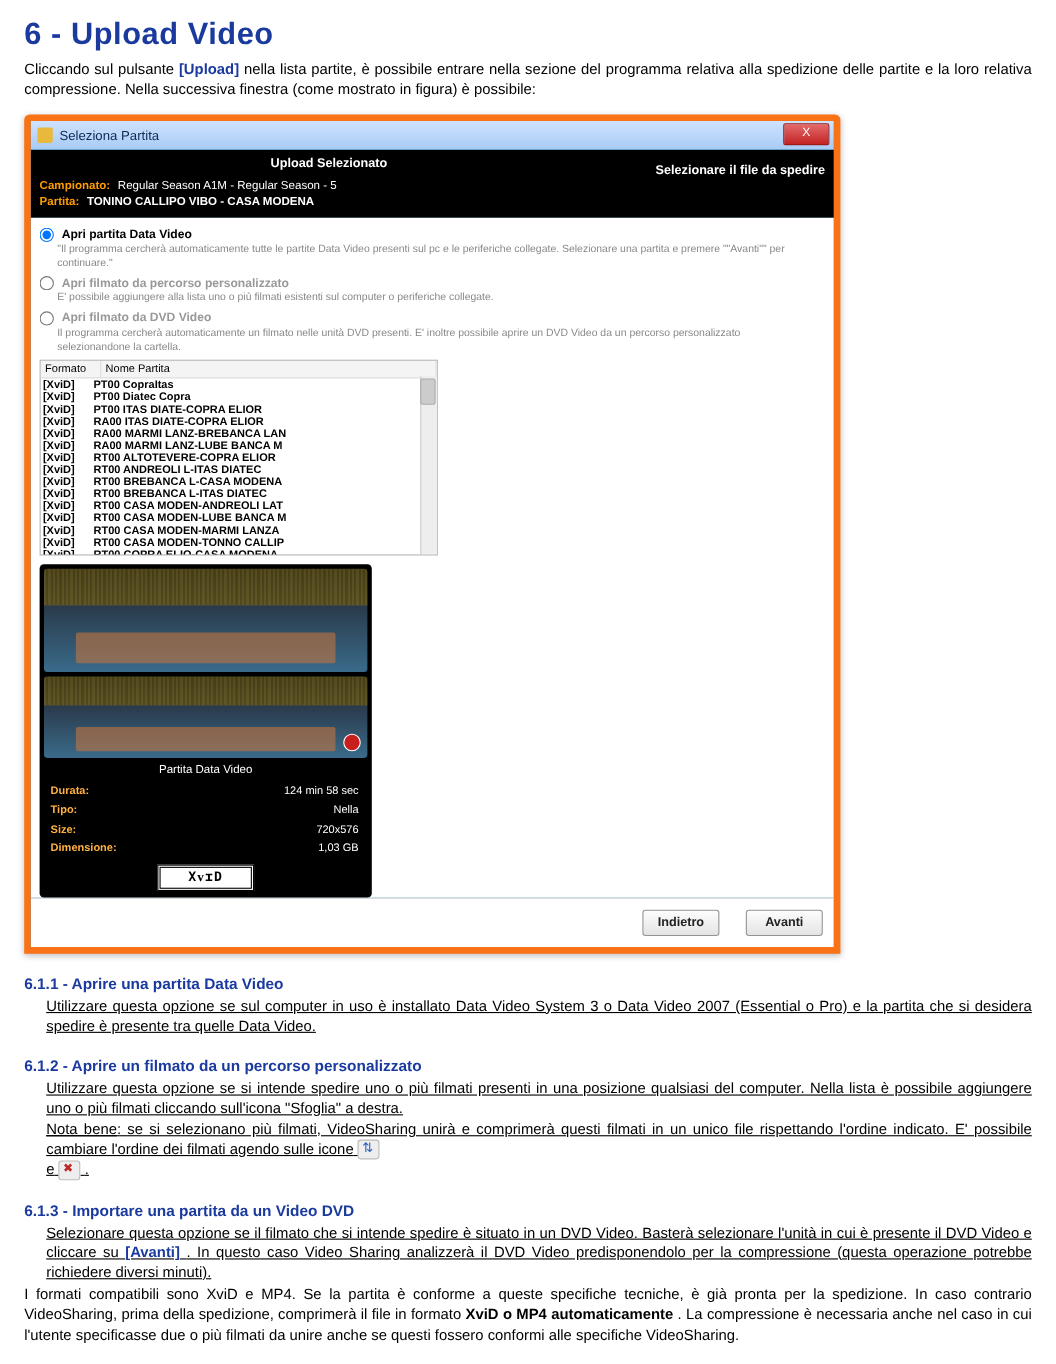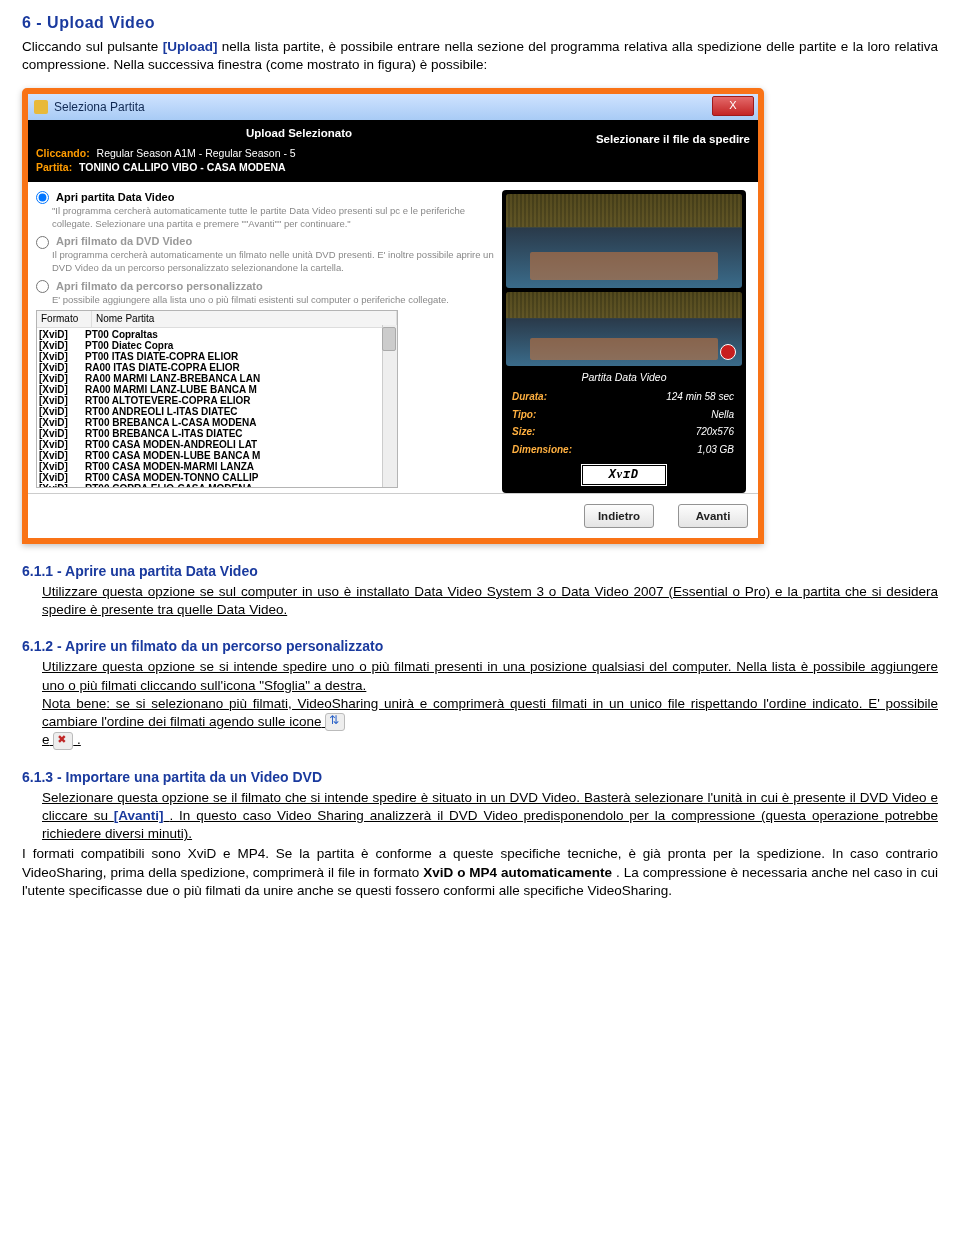--- a/index.html
+++ b/index.html
@@ -8,21 +8,21 @@
     background: #fff;
     color: #000;
     width: 960px;
     padding: 12px 22px 40px 22px;
     box-sizing: border-box;
     font-size: 13.5px;
     line-height: 1.35;
   }
   h1 {
     color: #1a3a9e;
-    font-size: 16px;
+    font-size: 28px;
     margin: 0 0 4px 0;
     font-weight: bold;
     letter-spacing: 0.5px;
   }
   h2 {
     color: #1a3a9e;
     font-size: 14px;
     margin: 18px 0 2px 0;
     font-weight: bold;
   }
@@ -91,22 +91,23 @@
     font-weight: bold; font-size: 11.5px; padding-left: 210px; margin-bottom: 4px;
   }
   .dlg-info-line { font-size: 10.5px; }
   .dlg-info-line .lbl { color: #ff9c00; font-weight: bold; margin-right: 4px; }
   .dlg-info-right {
     float: right; font-weight: bold; font-size: 11.5px; margin-top: 6px;
   }
   .dlg-body {
     display: flex;
     background: #fff;
-    padding: 8px 12px 0 8px;
+    padding: 8px 24px 0 8px;
     gap: 8px;
+    flex-direction: column;
   }
   .dlg-left { flex: 1; }
   .opt { margin: 0 0 4px 0; }
   .opt-title { font-weight: bold; color: #000; font-size: 11px; }
   .opt-desc { color: #888; font-size: 9.5px; margin: 0 0 2px 16px; }
   .opt input[type=radio] { vertical-align: middle; margin: 0 4px 0 0; }
   .listbox {
     border: 1px solid #b4b4b4;
     height: 176px;
     width: 360px;
@@ -118,21 +119,21 @@
   }
   .list-hdr { display: flex; background: #f4f4f4; border-bottom: 1px solid #ddd; font-size: 10px; }
   .list-hdr div { padding: 1px 4px; border-right: 1px solid #ddd; }
   .list-rows { padding-top: 1px; }
   .list-row { display: flex; padding: 0 0 0 2px; line-height: 11px; font-weight: bold; }
   .list-row .c1 { width: 46px; }
   .list-row .c2 { flex: 1; }
   .list-scroll { position:absolute; right:0; top:14px; bottom:0; width:14px; background:#eee; border-left:1px solid #ccc;}
   .list-thumb { position:absolute; right:1px; top:16px; width:12px; height:22px; background:#ccc; border:1px solid #aaa; border-radius:2px;}
 
-  .dlg-right { width: 244px; font-style: italic; }
+  .dlg-right { width: 302px; }
   .previewbox {
     background: #000; border-radius: 4px; padding: 4px;
   }
   .thumb {
     width: 100%; height: 94px;
     background: linear-gradient(#3a3a1a 0%, #5a5830 35%, #2a3a4a 36%, #3a6b8a 100%);
     border-radius: 3px; margin-bottom: 4px; position: relative;
     overflow: hidden;
   }
   .thumb.thumb2 { height: 74px; }
@@ -173,45 +174,45 @@
   <div class="dlg-titlebar">
     <span class="dlg-titleicon"></span>
     <span class="dlg-title">Seleziona Partita</span>
     <span class="dlg-close">X</span>
   </div>
 
   <div class="dlg-blacktop">
     <div class="dlg-info-right">Selezionare il file da spedire</div>
     <div class="dlg-blacktop-row1">Upload Selezionato</div>
     <div class="dlg-info-line">
-      <span class="lbl">Cliccando:</span>
+      <span class="lbl">Campionato:</span>
       <span>Regular Season A1M - Regular Season - 5</span>
     </div>
     <div class="dlg-info-line">
       <span class="lbl">Partita:</span>
       <span class="bold">TONINO CALLIPO VIBO - CASA MODENA</span>
     </div>
   </div>
 
   <div class="dlg-body">
     <div class="dlg-left">
       <div class="opt">
         <input type="radio" checked="" style="">
         <span class="opt-title">Apri partita Data Video</span>
         <div class="opt-desc">"Il programma cercherà automaticamente tutte le partite Data Video presenti sul pc e le periferiche collegate. Selezionare una partita e premere ""Avanti"" per continuare."</div>
       </div>
       <div class="opt">
         <input type="radio" style="">
+        <span class="opt-title" style="color:#999">Apri filmato da percorso personalizzato</span>
+        <div class="opt-desc">E' possibile aggiungere alla lista uno o più filmati esistenti sul computer o periferiche collegate.</div>
+      </div>
+      <div class="opt">
+        <input type="radio" style="">
         <span class="opt-title" style="color:#999">Apri filmato da DVD Video</span>
         <div class="opt-desc">Il programma cercherà automaticamente un filmato nelle unità DVD presenti. E' inoltre possibile aprire un DVD Video da un percorso personalizzato selezionandone la cartella.</div>
-      </div>
-      <div class="opt">
-        <input type="radio" style="">
-        <span class="opt-title" style="color:#999">Apri filmato da percorso personalizzato</span>
-        <div class="opt-desc">E' possibile aggiungere alla lista uno o più filmati esistenti sul computer o periferiche collegate.</div>
       </div>
 
       <div class="listbox">
         <div class="list-hdr">
           <div style="width:46px">Formato</div>
           <div style="flex:1">Nome Partita</div>
         </div>
         <div class="list-rows" id="list-rows">
             <div class="list-row">
               <span class="c1">[XviD]</span>

